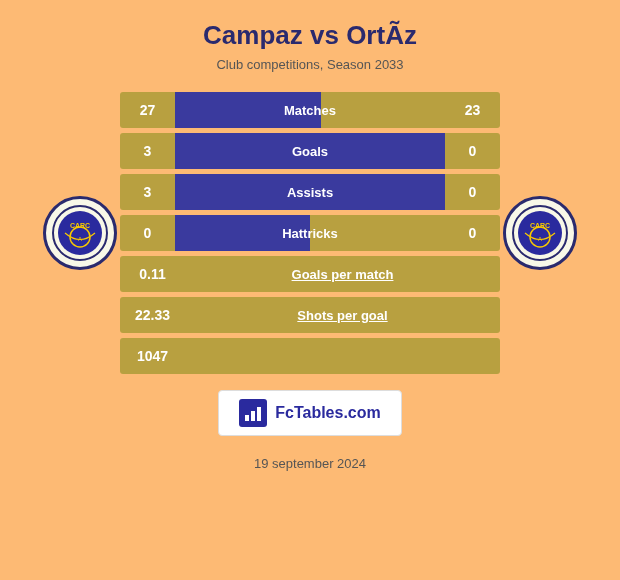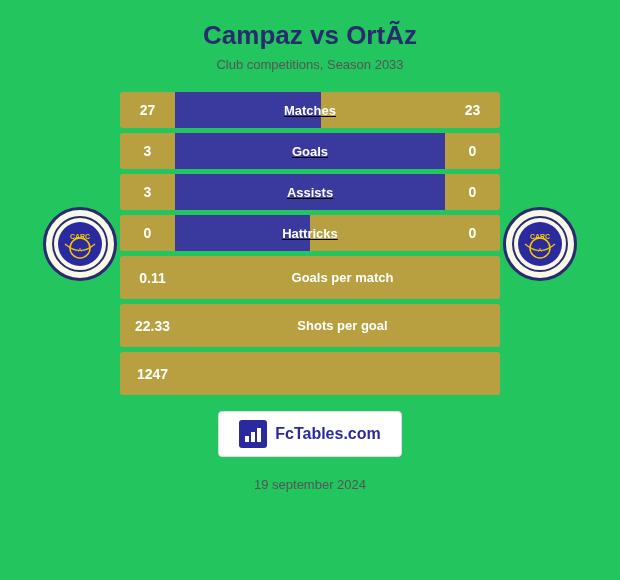--- a/index.html
+++ b/index.html
@@ -9,21 +9,21 @@
       background: #f0f0f0;
       font-family: Arial, sans-serif;
       display: flex;
       flex-direction: column;
       align-items: center;
     }
 
     .page-wrapper {
       width: 620px;
       height: 580px;
-      background: #22c55e;
+      background: #fdba74;
       display: flex;
       flex-direction: column;
       align-items: center;
       padding: 20px 10px 10px;
     }
 
     .title {
       font-size: 26px;
       font-weight: bold;
       color: #2a2a6e;
@@ -96,21 +96,20 @@
       flex-shrink: 0;
     }
 
     .stat-bar-area {
       flex: 1;
       position: relative;
       height: 100%;
       display: flex;
       align-items: center;
       justify-content: flex-start;
-      text-decoration: underline;
     }
 
     .stat-bar-left {
       position: absolute;
       left: 0;
       top: 0;
       height: 100%;
       background: #3a3a9e;
     }
 
@@ -131,36 +130,37 @@
       font-weight: bold;
       color: #fff;
       z-index: 2;
       flex-shrink: 0;
     }
 
     
     .stat-row-single {
       display: flex;
       align-items: center;
-      height: 43px;
+      height: 36px;
       background: #b8a040;
       border-radius: 3px;
       overflow: hidden;
     }
 
     .stat-row-single .stat-left-value {
       width: 65px;
     }
 
     .stat-row-single .stat-label {
       flex: 1;
       text-align: center;
       font-size: 13px;
       font-weight: bold;
       color: #fff;
+      text-decoration: underline;
     }
 
     .logo-badge {
       width: 620px;
       display: flex;
       justify-content: center;
       margin-top: 16px;
     }
 
     .fctables-badge {
@@ -256,21 +256,21 @@
       </div>
         <div class="stat-row-single">
         <span class="stat-left-value">0.11</span>
         <span class="stat-label">Goals per match</span>
       </div>
         <div class="stat-row-single">
         <span class="stat-left-value">22.33</span>
         <span class="stat-label">Shots per goal</span>
       </div>
         <div class="stat-row-single">
-        <span class="stat-left-value">1247</span>
+        <span class="stat-left-value">1047</span>
       </div>
       </div>
 
     <div class="team-logo">
       <div class="logo-circle">
         <svg width="58" height="58" viewBox="0 0 58 58">
           <circle cx="29" cy="29" r="27" fill="#f8f8e8" stroke="#2a2a6e" stroke-width="2"></circle>
           <circle cx="29" cy="29" r="22" fill="#2a2a9e"></circle>
           <text x="29" y="24" text-anchor="middle" fill="#f8c800" font-size="7" font-weight="bold" font-family="Arial">CARC</text>
           <circle cx="29" cy="33" r="10" fill="none" stroke="#f8c800" stroke-width="1.5"></circle>

